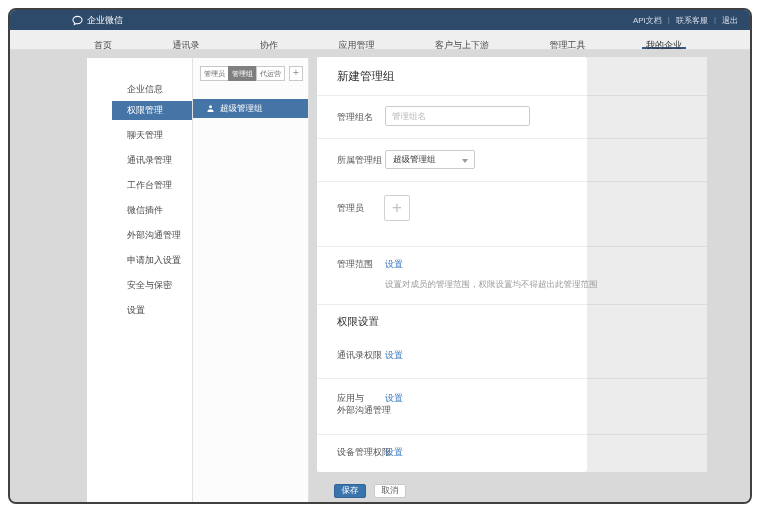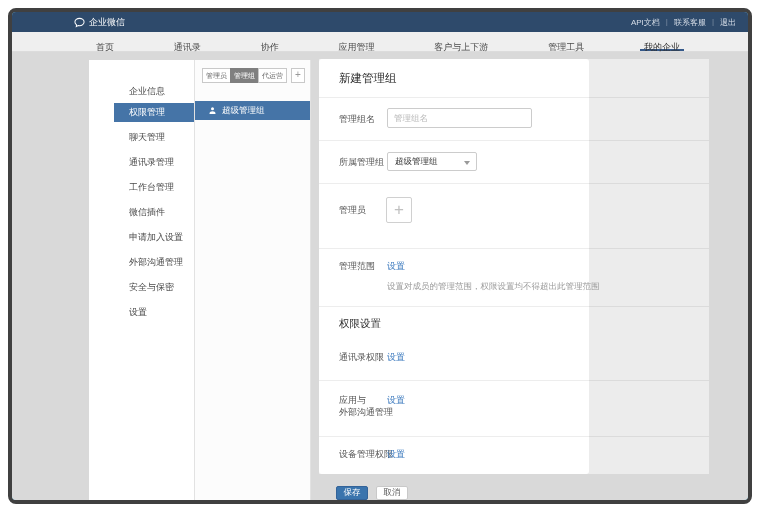--- a/index.html
+++ b/index.html
@@ -1,18 +1,18 @@
 <!DOCTYPE html>
 <html><head>
 <meta charset="utf-8">
 <style>
   * { margin:0; padding:0; box-sizing:border-box; }
   html,body { width:760px; height:512px; background:#ffffff; font-family:"Liberation Sans","DejaVu Sans",sans-serif; }
   .stage { position:relative; width:760px; height:512px; background:#fff; }
-  .window { position:absolute; inset:8px; border:4px solid #404040; border-radius:8px; overflow:hidden;
+  .window { position:absolute; inset:8px; border:2px solid #404040; border-radius:8px; overflow:hidden;
             display:flex; flex-direction:column; background:#7dd3fc; }
 
   
   .topbar { height:20px; background:#2e4a6b; display:flex; align-items:center;
             justify-content:space-between; padding:0 12px 0 62px; flex:0 0 auto; }
   .brand { display:flex; align-items:center; gap:4px; color:#fff; font-size:9px; }
   .topbar-links { display:flex; align-items:flex-start; gap:6px; color:#d7dee8; font-size:8px; }
   .topbar-links .sep { color:rgba(255,255,255,.35); }
   .topbar-links span[data-interactable="true"] { cursor:pointer; }
 
@@ -127,24 +127,24 @@
           <li data-interactable="true">
               <span class="band" data-interactable="false">通讯录管理</span>
             </li>
           <li data-interactable="true">
               <span class="band" data-interactable="false">工作台管理</span>
             </li>
           <li data-interactable="true">
               <span class="band" data-interactable="false">微信插件</span>
             </li>
           <li data-interactable="true">
+              <span class="band" data-interactable="false">外部沟通管理</span>
+            </li>
+          <li data-interactable="true">
               <span class="band" data-interactable="false">申请加入设置</span>
-            </li>
-          <li data-interactable="true">
-              <span class="band" data-interactable="false">外部沟通管理</span>
             </li>
           <li data-interactable="true">
               <span class="band" data-interactable="false">安全与保密</span>
             </li>
           <li data-interactable="true">
               <span class="band" data-interactable="false">设置</span>
             </li>
         </ul>
       </div>
 

